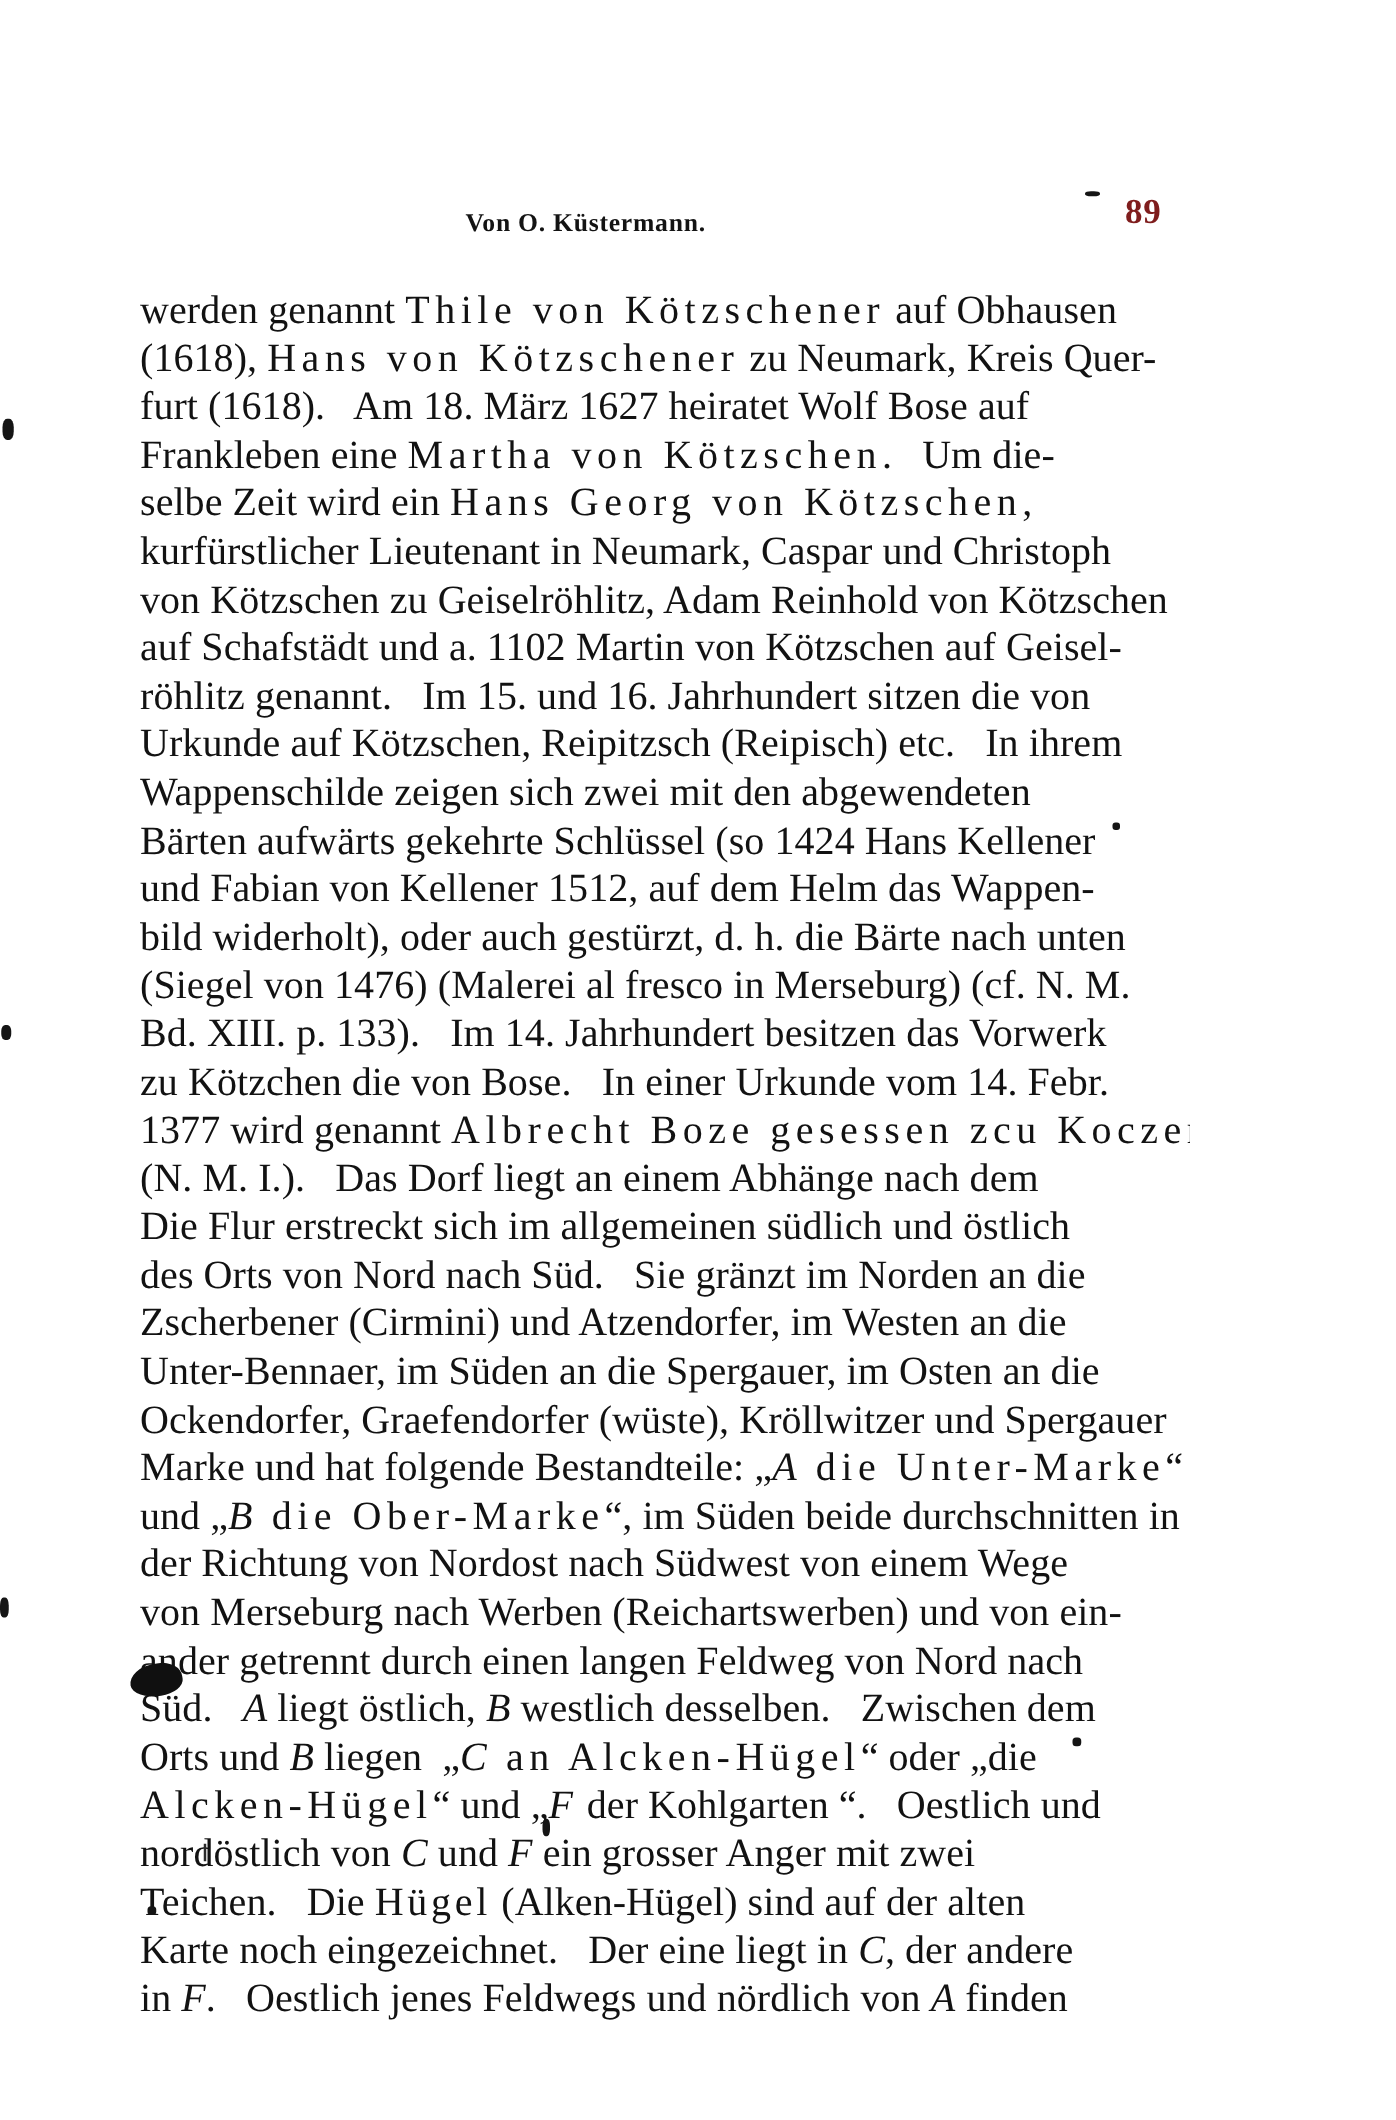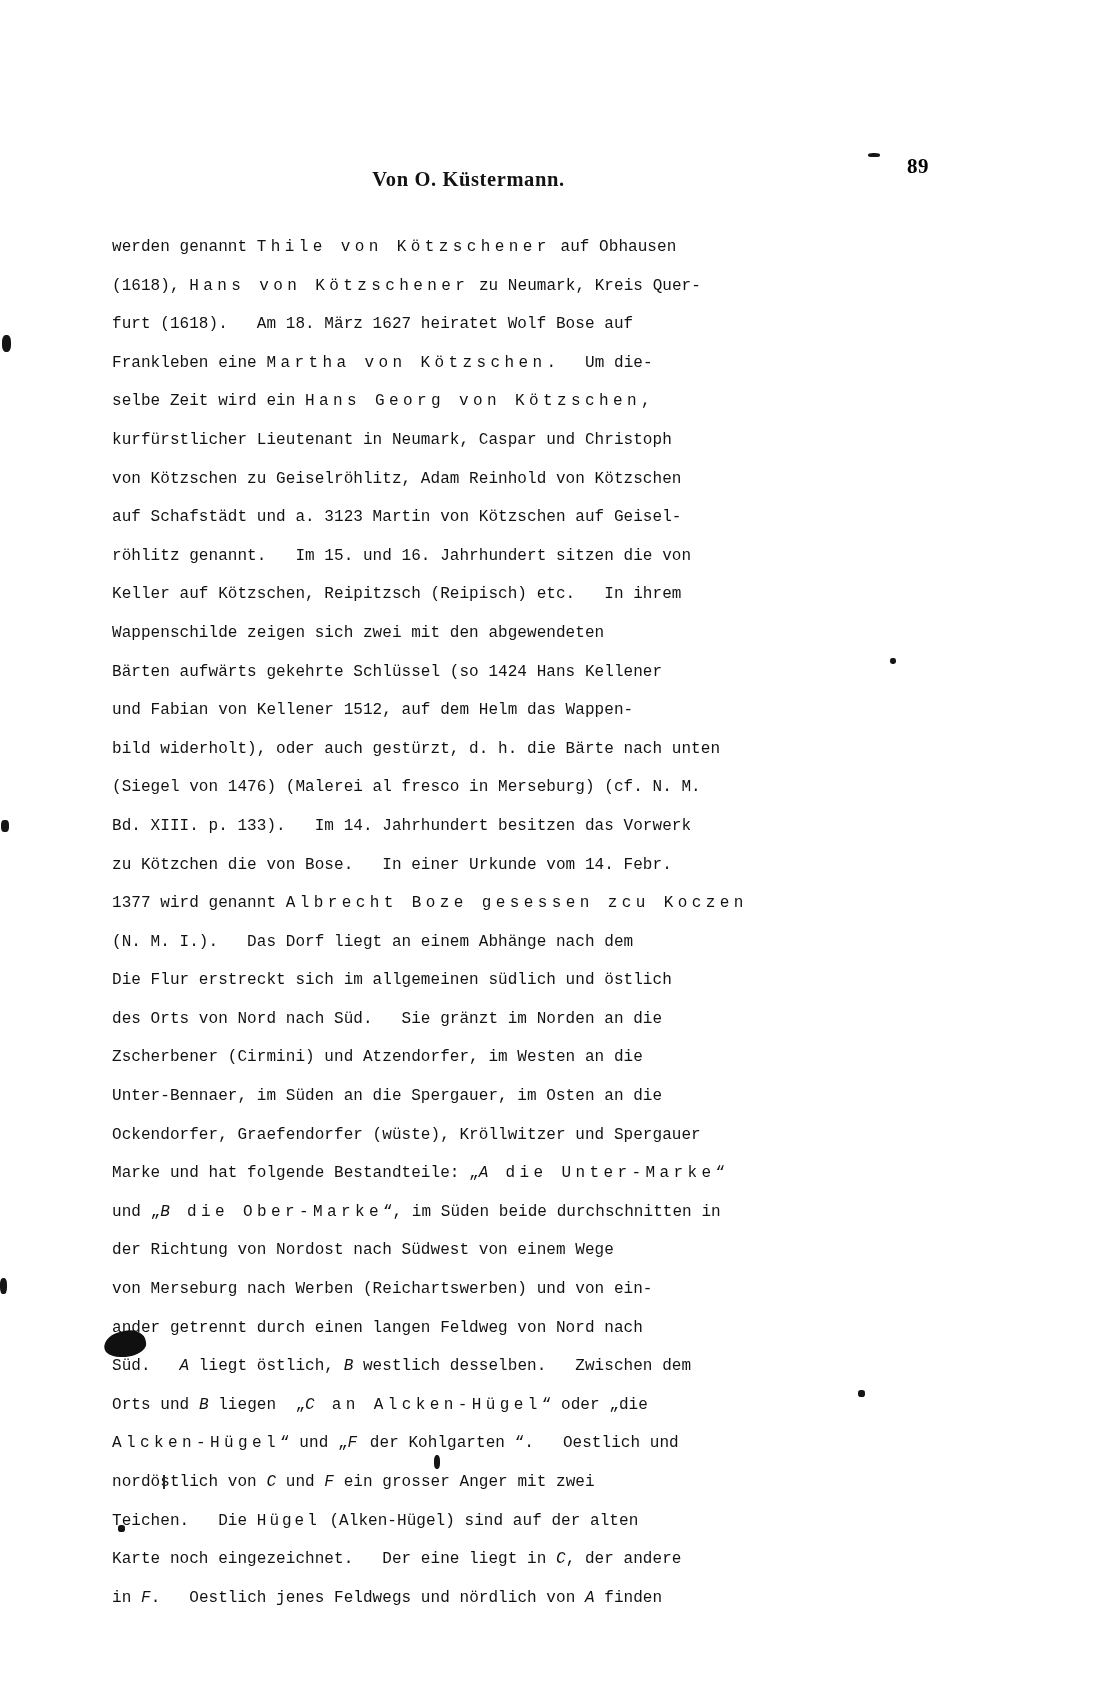--- a/index.html
+++ b/index.html
@@ -36,42 +36,41 @@
     font-weight: bold;
     font-size: 20.5px;
     letter-spacing: 0.6px;
     color: #131313;
     transform: translateX(-90px);
   }
   .folio {
     position: absolute;
     right: 188px;
     top: -14px;
-    font-size: 21px;
+    font-size: 28px;
     font-weight: bold;
-    color: #000000;
+    color: #7f1d1d;
     letter-spacing: 0.5px;
   }
 
   
   .textblock {
     position: absolute;
     left: 112px;
     top: 228px;
     width: 742px;
   }
   .line {
     display: block;
     height: 38.6px;
     line-height: 38.6px;
-    font-size: 16px;
+    font-size: 32px;
     white-space: pre;
     color: #121212;
     letter-spacing: 0.05px;
-    font-family: Liberation Mono, monospace;
   }
 
   .sp   { letter-spacing: 4.4px; }   
   .sp2  { letter-spacing: 3.0px; }
   .it   { font-style: italic; }
 
   
   .speck {
     position: absolute;
     background: #151515;
@@ -99,23 +98,23 @@
   </div>
 
   <div class="textblock" id="textblock">
       <div class="line" id="l01"><span>werden genannt </span><span class="sp">Thile von Kötzschener</span><span> auf Obhausen</span></div>
       <div class="line" id="l02"><span>(1618), </span><span class="sp">Hans von Kötzschener</span><span> zu Neumark, Kreis Quer-</span></div>
       <div class="line" id="l03"><span>furt (1618).   Am 18. März 1627 heiratet Wolf Bose auf</span></div>
       <div class="line" id="l04"><span>Frankleben eine </span><span class="sp">Martha von Kötzschen</span><span>.   Um die-</span></div>
       <div class="line" id="l05"><span>selbe Zeit wird ein </span><span class="sp">Hans Georg von Kötzschen</span><span>,</span></div>
       <div class="line" id="l06"><span>kurfürstlicher Lieutenant in Neumark, Caspar und Christoph</span></div>
       <div class="line" id="l07"><span>von Kötzschen zu Geiselröhlitz, Adam Reinhold von Kötzschen</span></div>
-      <div class="line" id="l08"><span>auf Schafstädt und a. 3123 Martin von Kötzschen auf Geisel-</span></div>
+      <div class="line" id="l08"><span>auf Schafstädt und a. 1102 Martin von Kötzschen auf Geisel-</span></div>
       <div class="line" id="l09"><span>röhlitz genannt.   Im 15. und 16. Jahrhundert sitzen die von</span></div>
-      <div class="line" id="l10"><span>Keller auf Kötzschen, Reipitzsch (Reipisch) etc.   In ihrem</span></div>
+      <div class="line" id="l10"><span>Urkunde auf Kötzschen, Reipitzsch (Reipisch) etc.   In ihrem</span></div>
       <div class="line" id="l11"><span>Wappenschilde zeigen sich zwei mit den abgewendeten</span></div>
       <div class="line" id="l12"><span>Bärten aufwärts gekehrte Schlüssel (so 1424 Hans Kellener</span></div>
       <div class="line" id="l13"><span>und Fabian von Kellener 1512, auf dem Helm das Wappen-</span></div>
       <div class="line" id="l14"><span>bild widerholt), oder auch gestürzt, d. h. die Bärte nach unten</span></div>
       <div class="line" id="l15"><span>(Siegel von 1476) (Malerei al fresco in Merseburg) (cf. N. M.</span></div>
       <div class="line" id="l16"><span>Bd. XIII. p. 133).   Im 14. Jahrhundert besitzen das Vorwerk</span></div>
       <div class="line" id="l17"><span>zu Kötzchen die von Bose.   In einer Urkunde vom 14. Febr.</span></div>
       <div class="line" id="l18"><span>1377 wird genannt </span><span class="sp">Albrecht Boze gesessen zcu Koczen</span></div>
       <div class="line" id="l19"><span>(N. M. I.).   Das Dorf liegt an einem Abhänge nach dem</span></div>
       <div class="line" id="l21"><span>Die Flur erstreckt sich im allgemeinen südlich und östlich</span></div>

